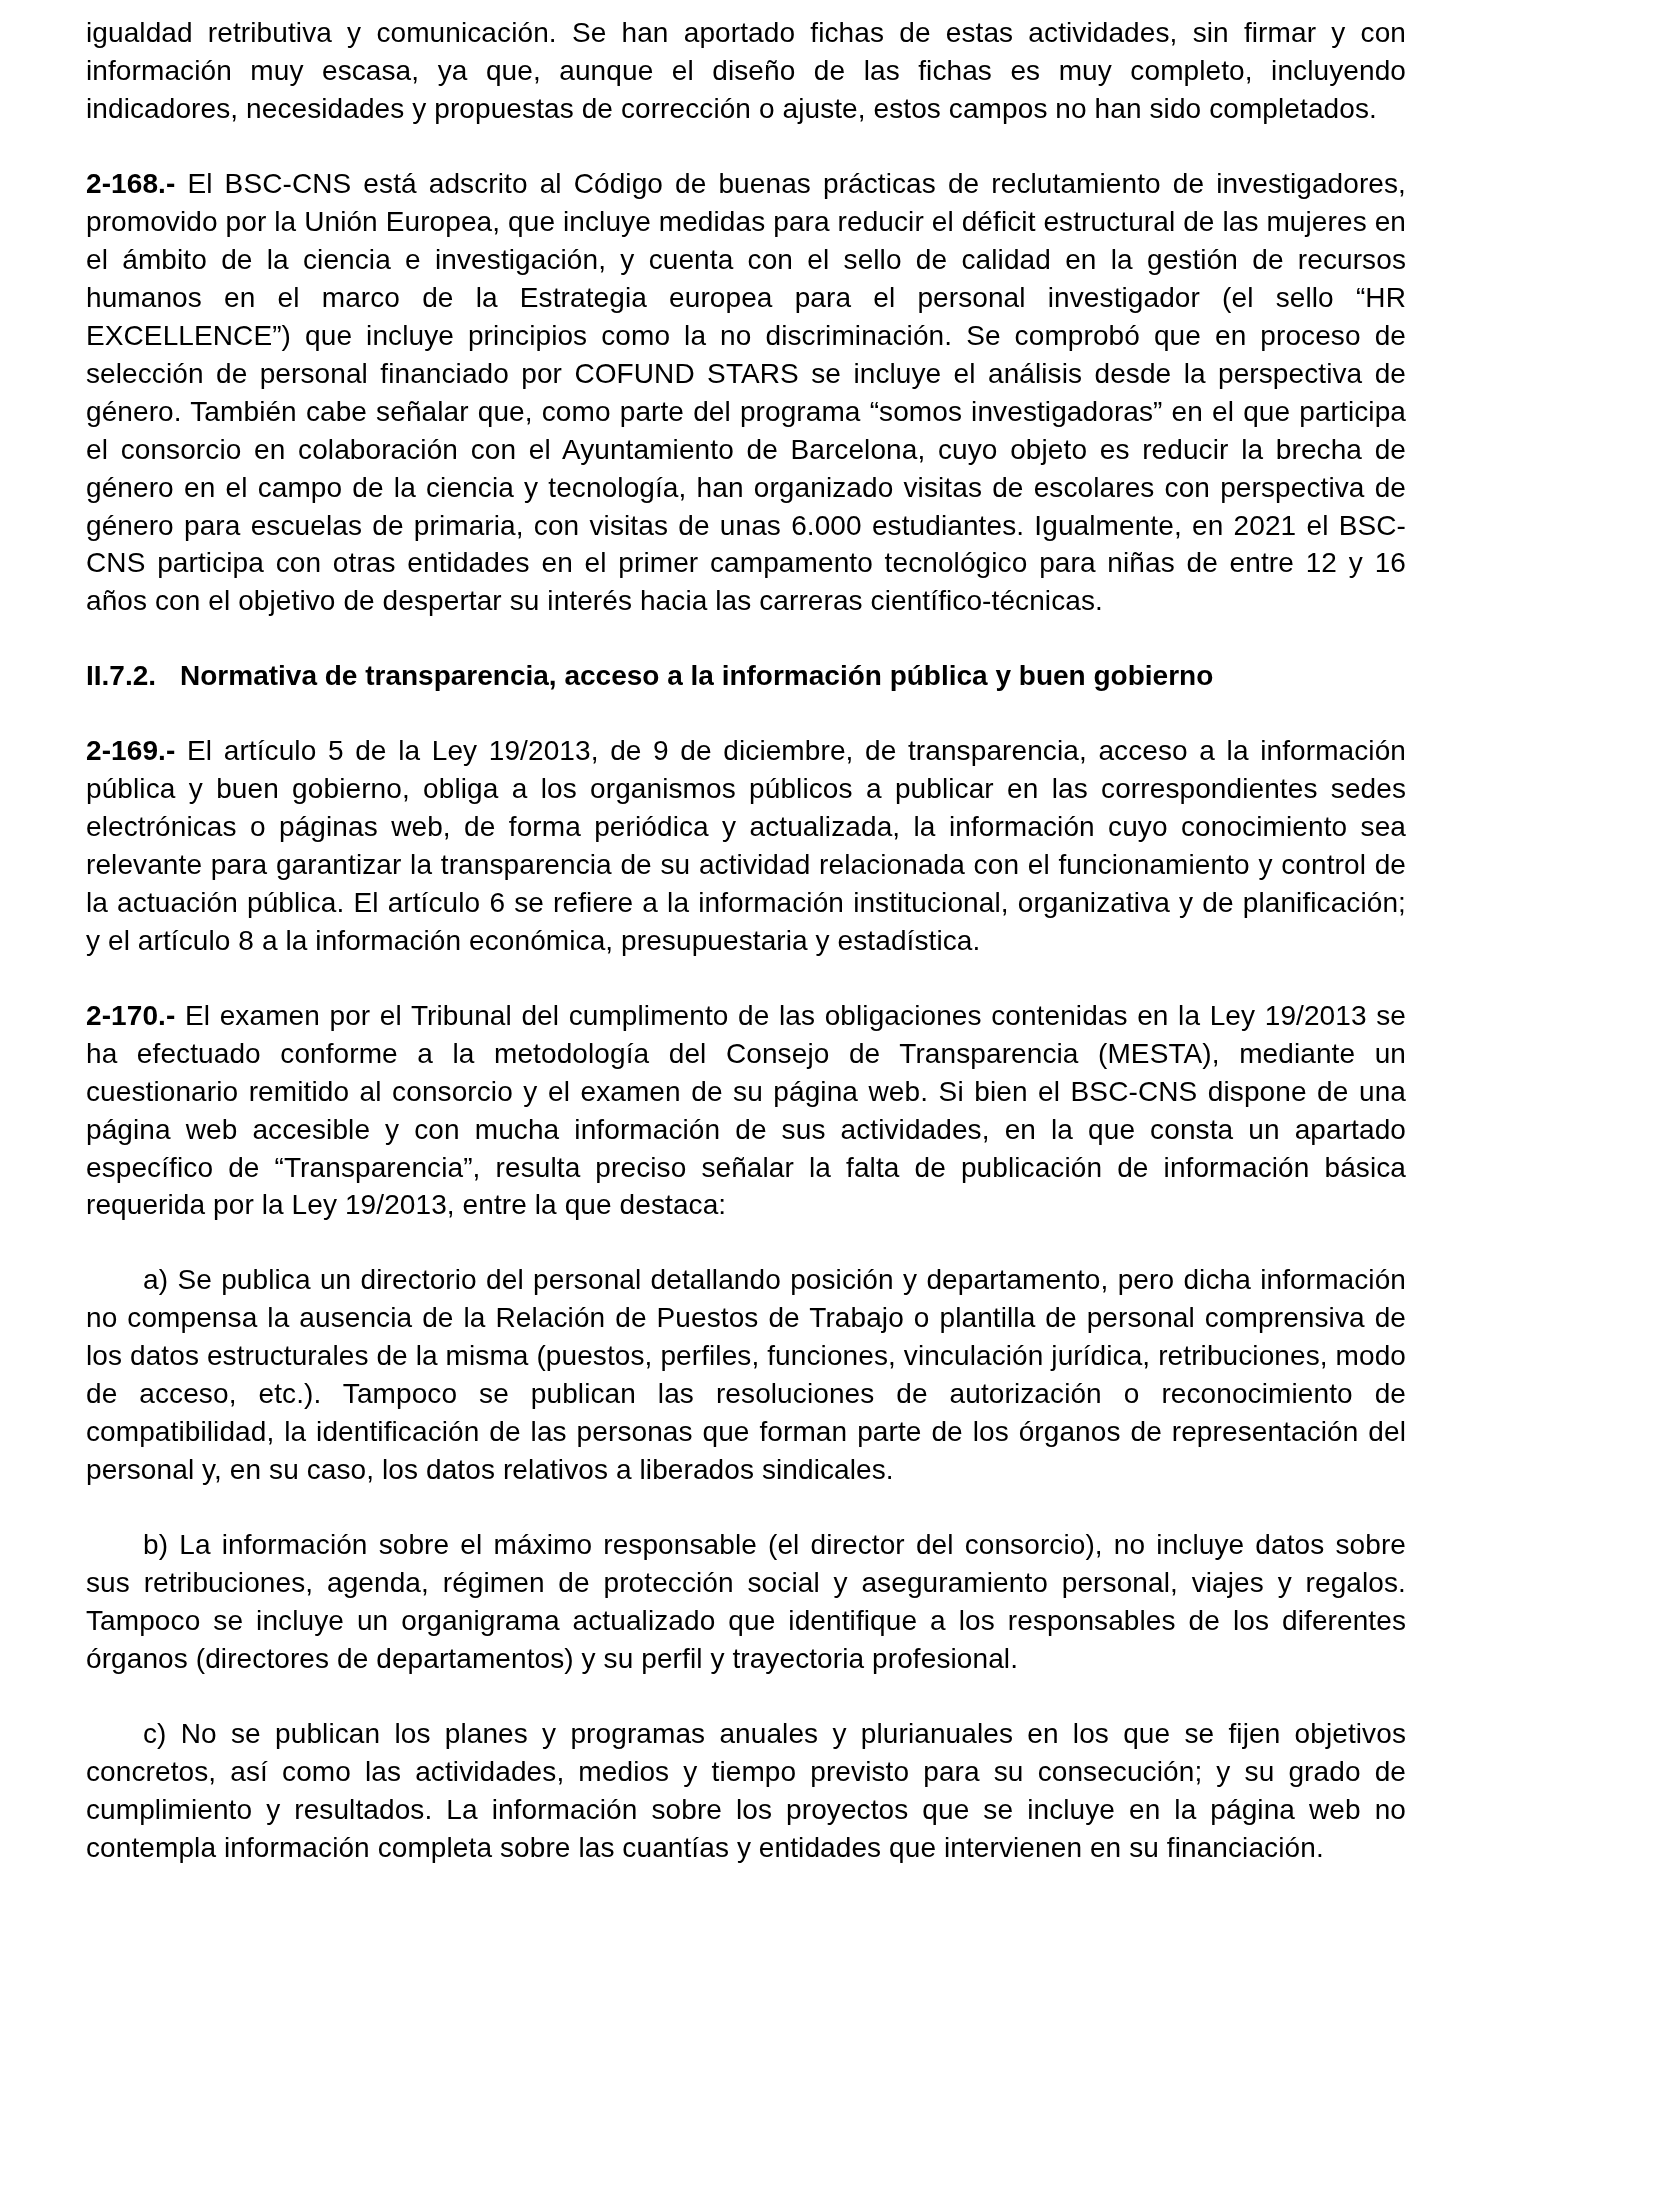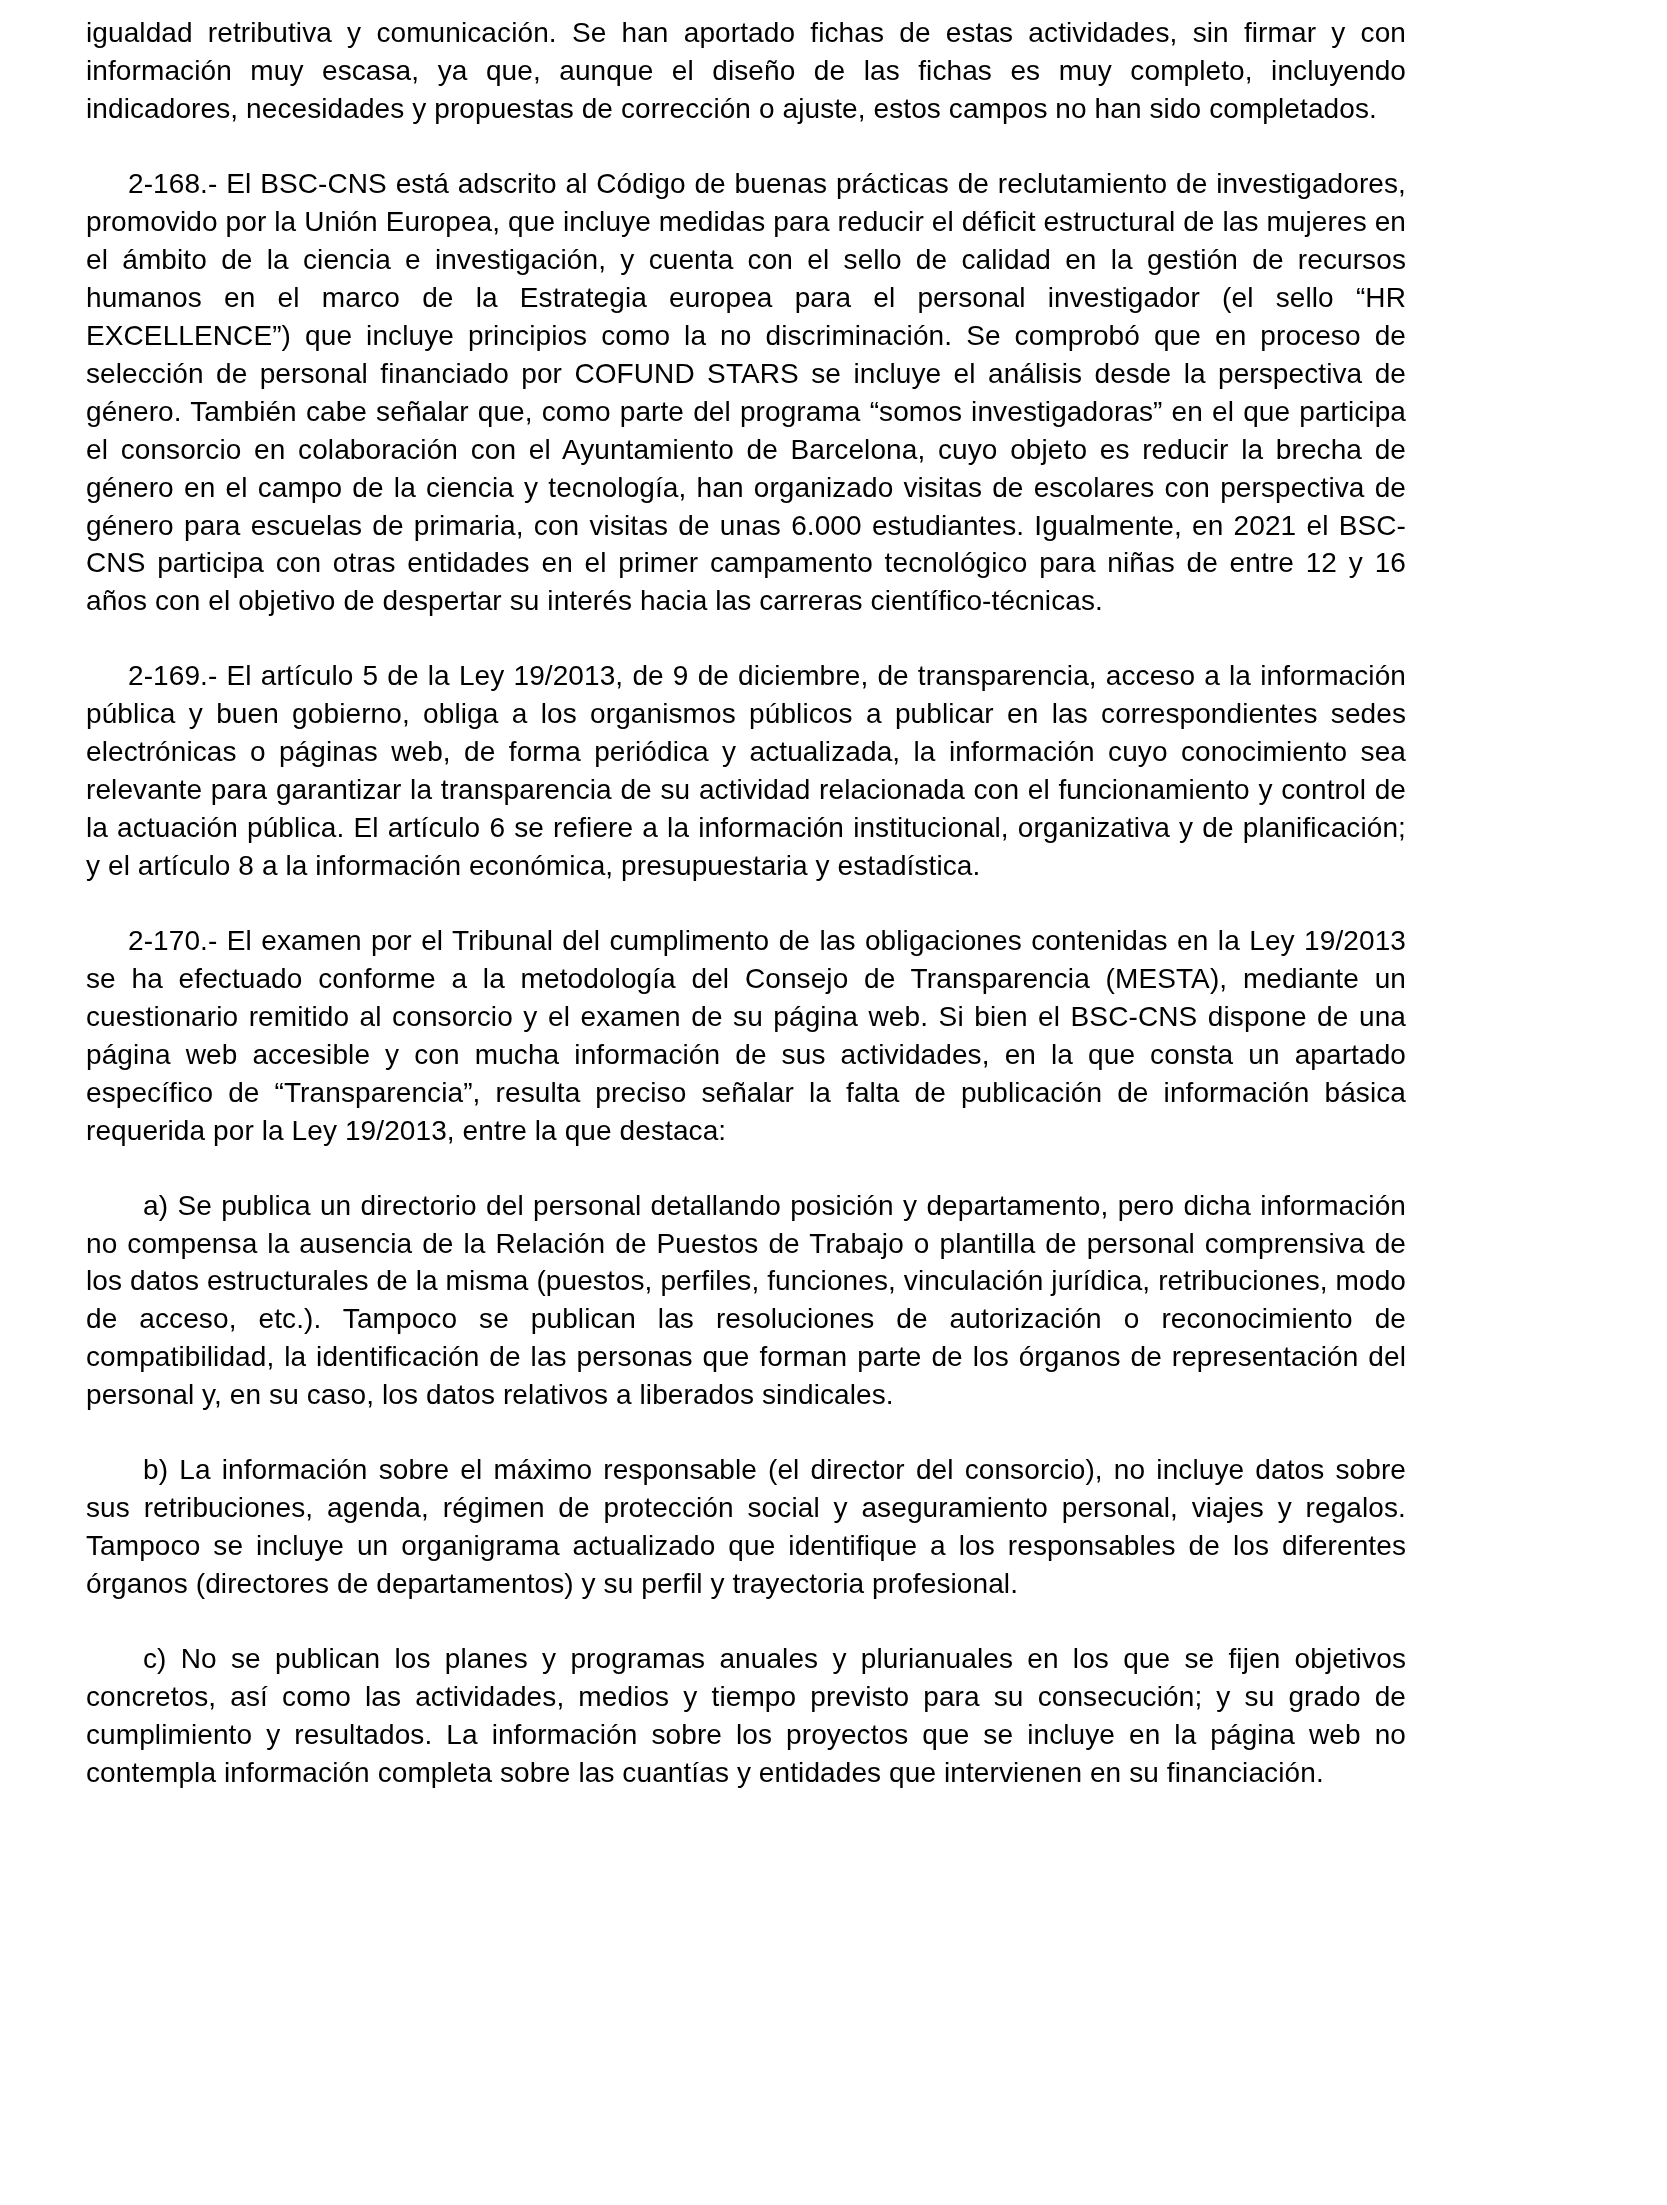--- a/index.html
+++ b/index.html
@@ -27,22 +27,21 @@
     margin: 0 0 37px 0;
     letter-spacing: 0.1px;
   }
   .para.last {
     margin-bottom: 16px;
   }
   .indent {
     text-indent: 57px;
   }
   .marker {
-    font-weight: normal;
-    margin-left: 42px;
+    font-weight: bold;
   }
   .heading {
     font-size: 28px;
     font-weight: bold;
     margin: 0 0 37px 0;
     line-height: 1.35;
     display: flex;
     align-items: baseline;
   }
   .heading .num {
@@ -59,20 +58,24 @@
 <div class="page">
 
   <p class="para">
     <span>igualdad retributiva y comunicación. Se han aportado fichas de estas actividades, sin firmar y con información muy escasa, ya que, aunque el diseño de las fichas es muy completo, incluyendo indicadores, necesidades y propuestas de corrección o ajuste, estos campos no han sido completados.</span>
   </p>
 
   <p class="para">
     <span class="marker">2-168.-</span><span> El BSC-CNS está adscrito al Código de buenas prácticas de reclutamiento de investigadores, promovido por la Unión Europea, que incluye medidas para reducir el déficit estructural de las mujeres en el ámbito de la ciencia e investigación, y cuenta con el sello de calidad en la gestión de recursos humanos en el marco de la Estrategia europea para el personal investigador (el sello “HR EXCELLENCE”) que incluye principios como la no discriminación. Se comprobó que en proceso de selección de personal financiado por COFUND STARS se incluye el análisis desde la perspectiva de género. También cabe señalar que, como parte del programa “somos investigadoras” en el que participa el consorcio en colaboración con el Ayuntamiento de Barcelona, cuyo objeto es reducir la brecha de género en el campo de la ciencia y tecnología, han organizado visitas de escolares con perspectiva de género para escuelas de primaria, con visitas de unas 6.000 estudiantes. Igualmente, en 2021 el BSC-CNS participa con otras entidades en el primer campamento tecnológico para niñas de entre 12 y 16 años con el objetivo de despertar su interés hacia las carreras científico-técnicas.</span>
   </p>
 
+  <div class="heading">
+    <span class="num">II.7.2.</span>
+    <span class="htext">Normativa de transparencia, acceso a la información pública y buen gobierno</span>
+  </div>
 
   <p class="para">
     <span class="marker">2-169.-</span><span> El artículo 5 de la Ley 19/2013, de 9 de diciembre, de transparencia, acceso a la información pública y buen gobierno, obliga a los organismos públicos a publicar en las correspondientes sedes electrónicas o páginas web, de forma periódica y actualizada, la información cuyo conocimiento sea relevante para garantizar la transparencia de su actividad relacionada con el funcionamiento y control de la actuación pública. El artículo 6 se refiere a la información institucional, organizativa y de planificación; y el artículo 8 a la información económica, presupuestaria y estadística.</span>
   </p>
 
   <p class="para">
     <span class="marker">2-170.-</span><span> El examen por el Tribunal del cumplimento de las obligaciones contenidas en la Ley 19/2013 se ha efectuado conforme a la metodología del Consejo de Transparencia (MESTA), mediante un cuestionario remitido al consorcio y el examen de su página web. Si bien el BSC-CNS dispone de una página web accesible y con mucha información de sus actividades, en la que consta un apartado específico de “Transparencia”, resulta preciso señalar la falta de publicación de información básica requerida por la Ley 19/2013, entre la que destaca:</span>
   </p>
 
   <p class="para indent">

